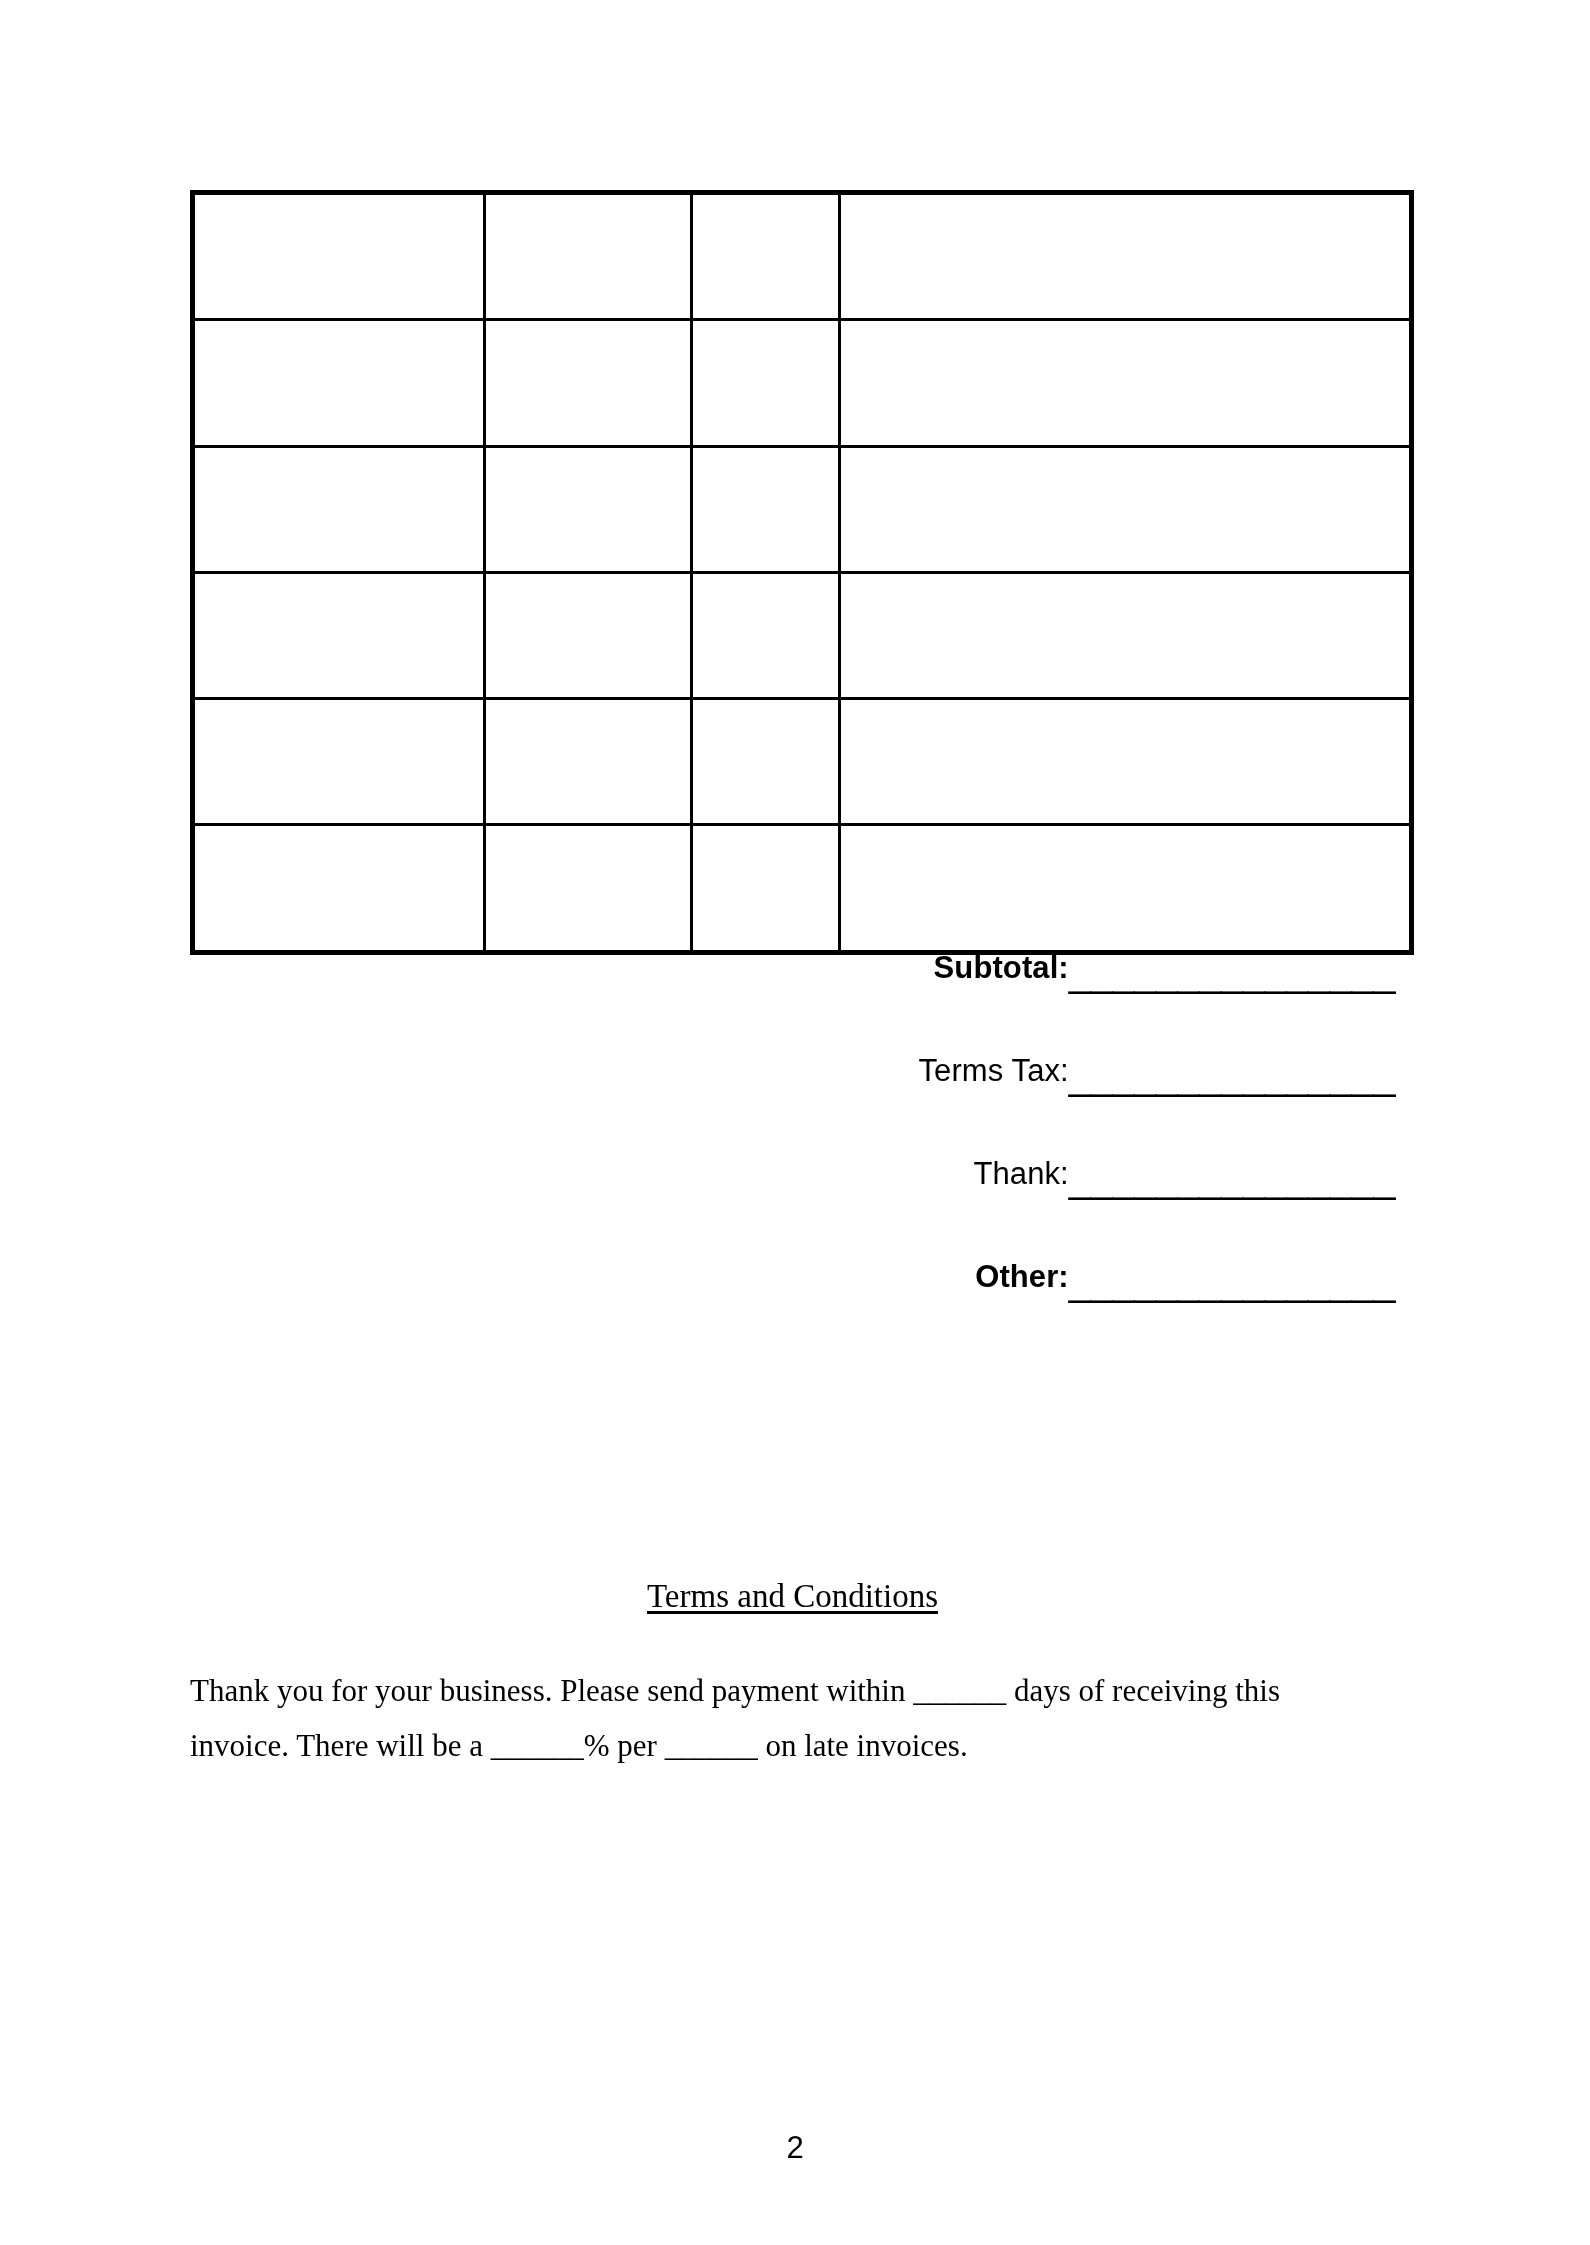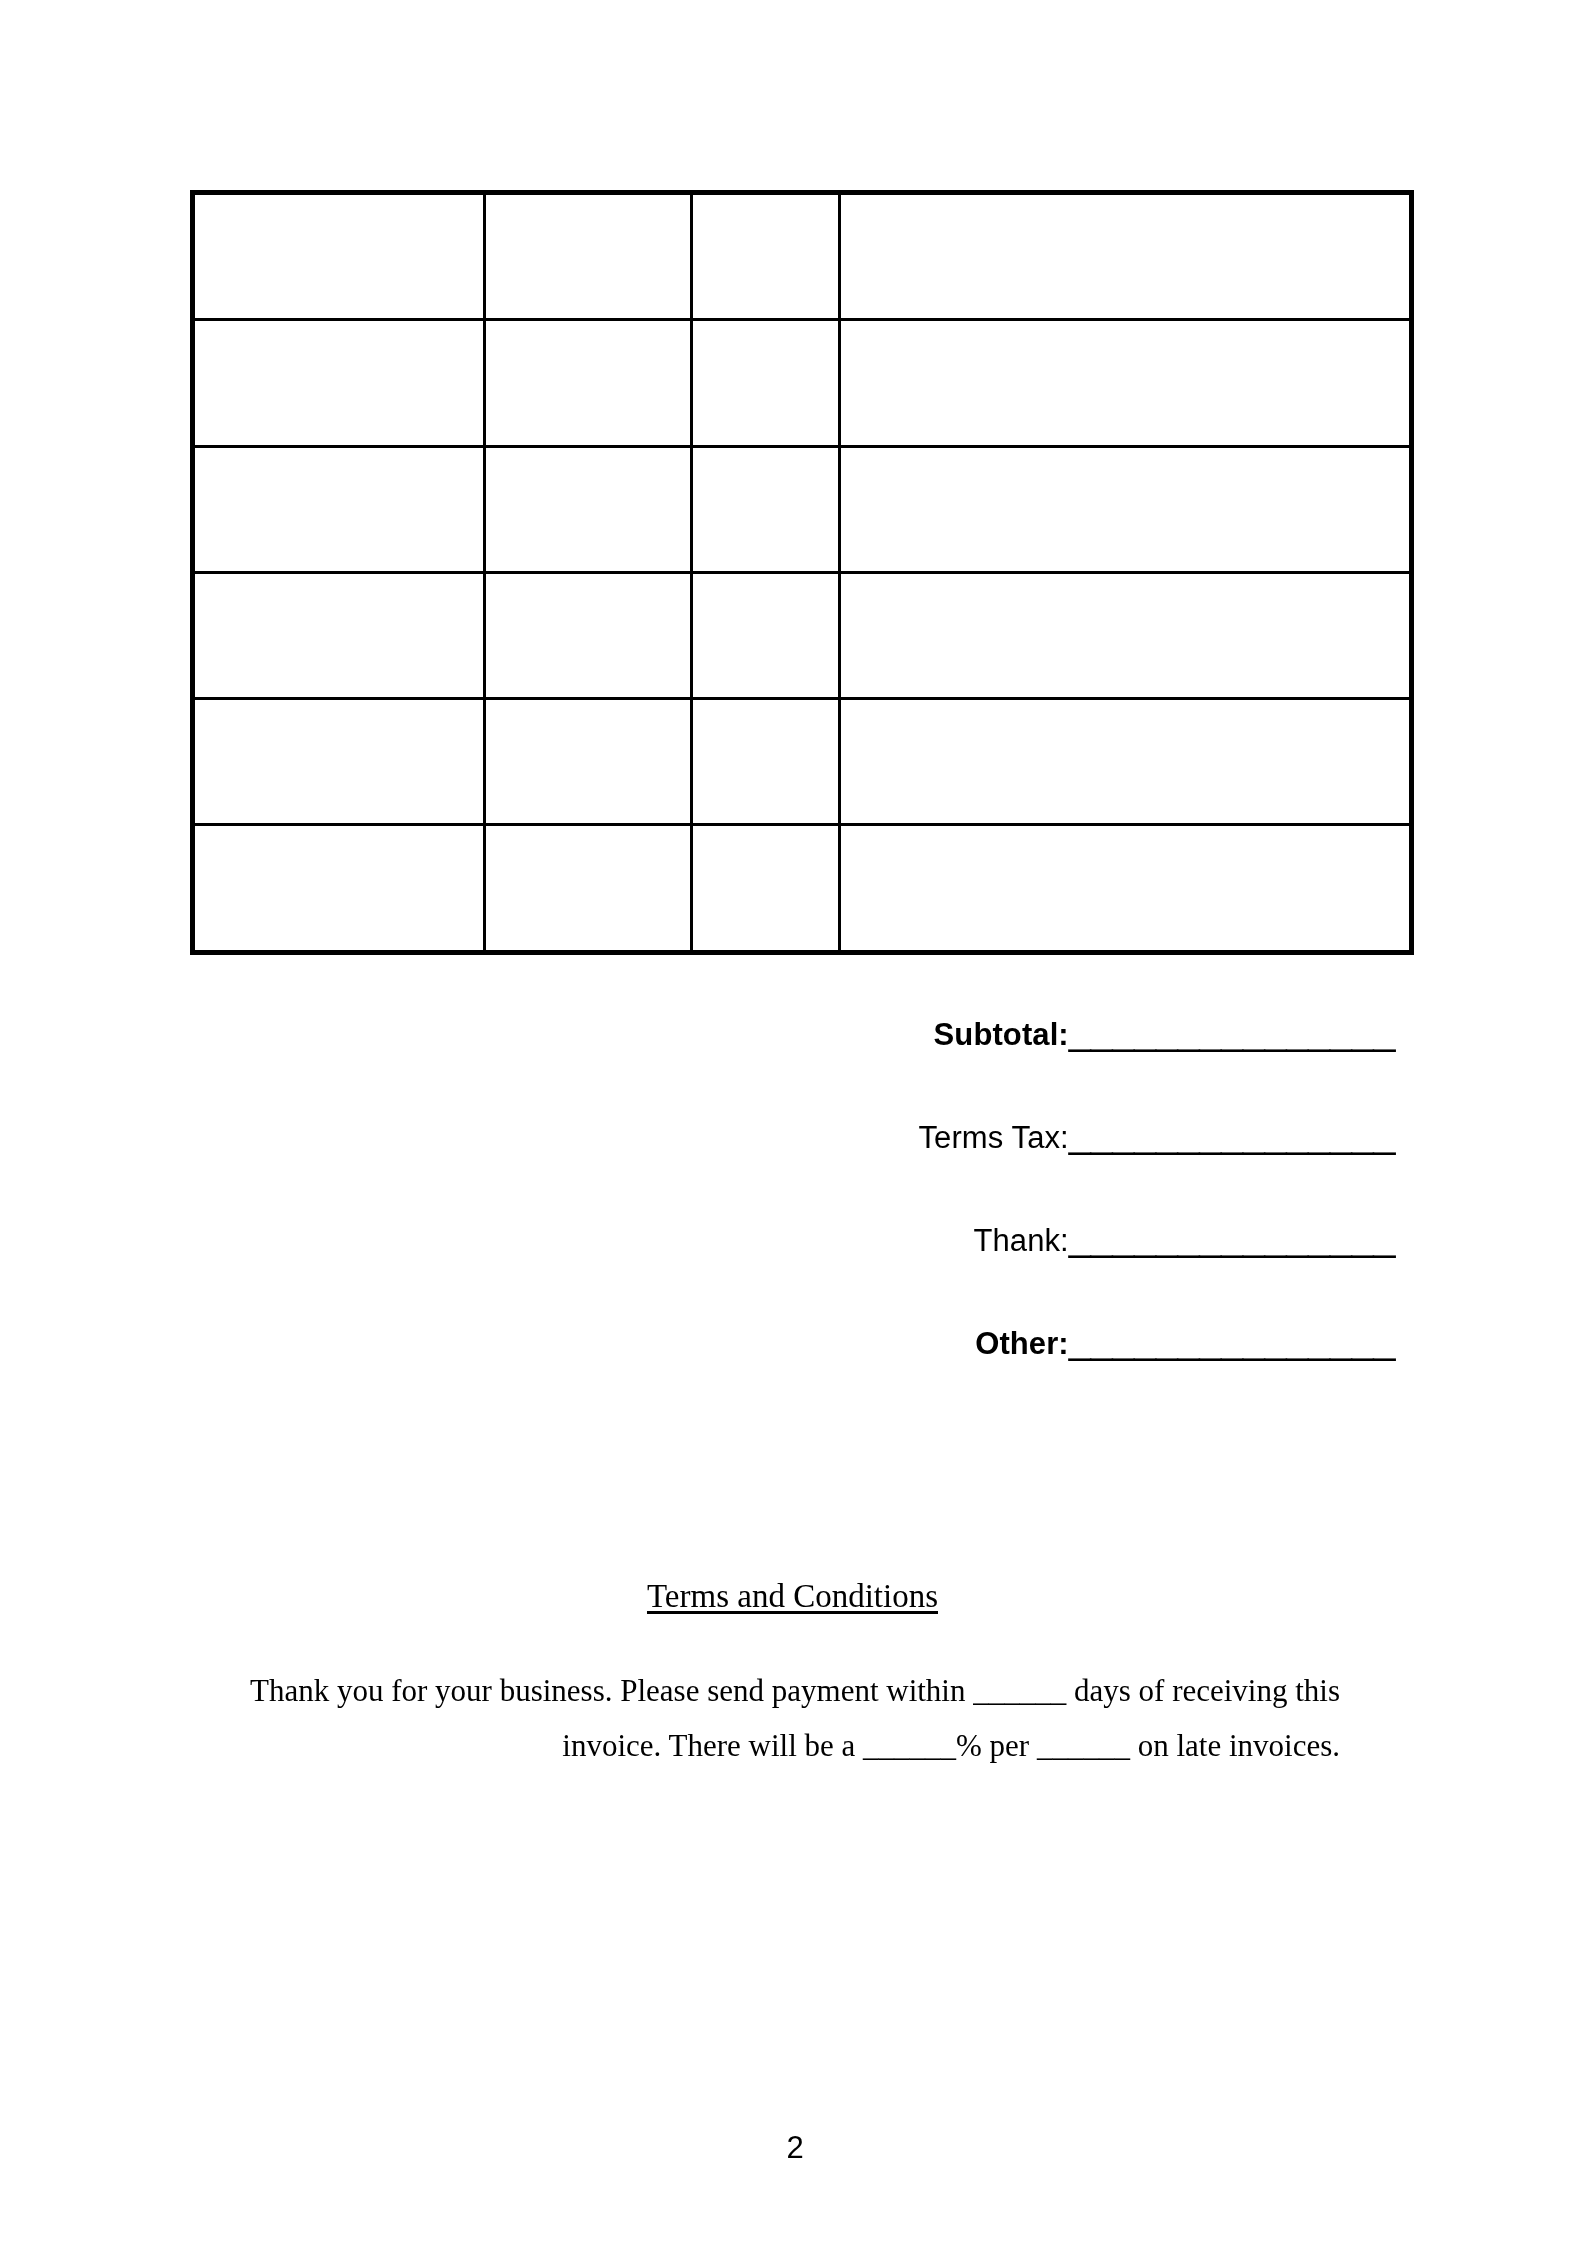--- a/index.html
+++ b/index.html
@@ -54,21 +54,21 @@
 
   
   .totals {
     position: absolute;
     left: 190px;
     top: 950px;
     width: 1205px;
   }
   .total-row {
     display: flex;
-    align-items: flex-end;
+    align-items: flex-start;
     justify-content: flex-end;
     height: 103px;
   }
   .total-label {
     font-family: "Liberation Sans", sans-serif;
     font-size: 31px;
     white-space: nowrap;
     letter-spacing: 0.1px;
   }
   .total-label.bold { font-weight: bold; }
@@ -97,21 +97,21 @@
 
   
   .terms-body {
     position: absolute;
     left: 190px;
     top: 1663px;
     width: 1150px;
     font-family: "Liberation Serif", serif;
     font-size: 31px;
     line-height: 55px;
-    text-align: right;
+    text-align: left;
   }
   .terms-body .blank { white-space: pre; }
 
   
   .page-number {
     position: absolute;
     left: 0;
     top: 2130px;
     width: 1590px;
     text-align: center;

